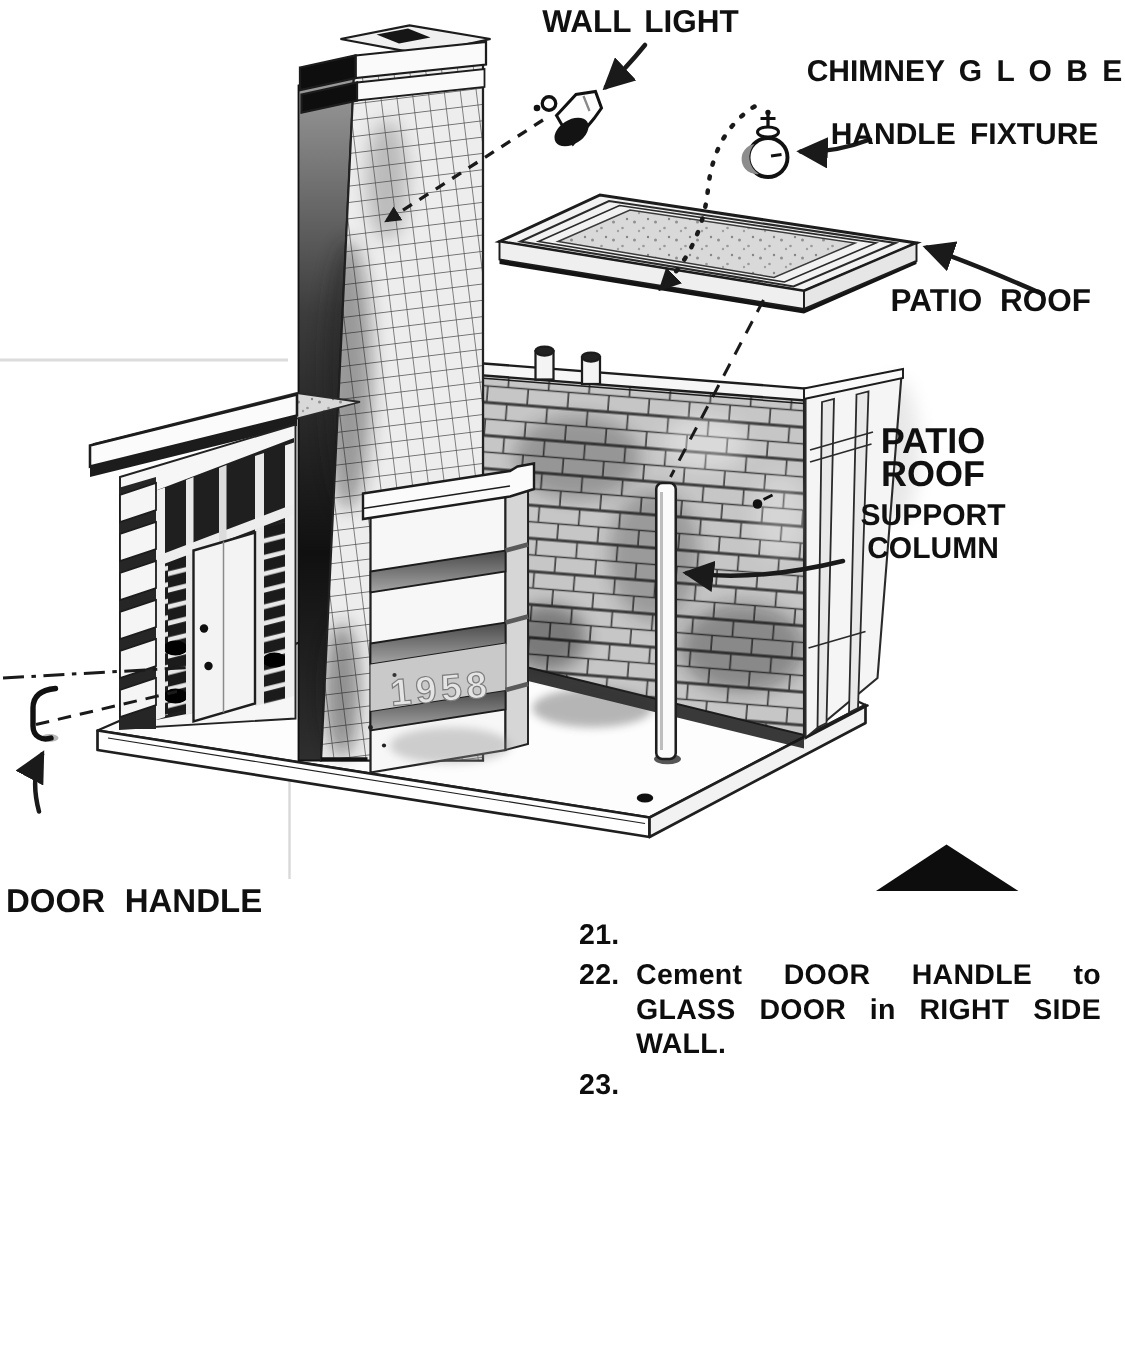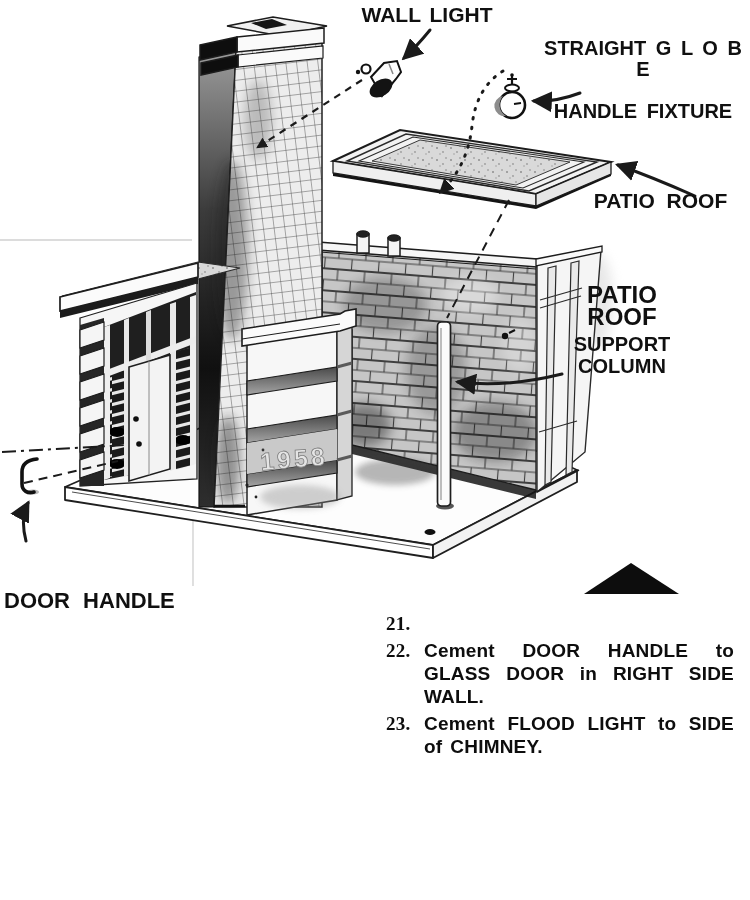--- a/index.html
+++ b/index.html
@@ -15,21 +15,21 @@
   #lbl-globe{left:536px;top:38px;width:214px;font-size:20px;line-height:21px;word-spacing:4px;}
   #lbl-patioroof{left:583px;top:190px;width:155px;font-size:21px;word-spacing:6px;}
   #lbl-support1{left:560px;top:284px;width:124px;font-size:24px;line-height:22px;text-align:center;}
   #lbl-support2{left:560px;top:333px;width:124px;font-size:20px;line-height:22px;}
   #lbl-doorhandle{left:4px;top:541px;width:200px;font-size:22px;text-align:left;word-spacing:7px;margin-top:48px;}
   #instructions{
     position:absolute;left:386px;top:612px;width:348px;color:#0d0d0d;
     font-size:19px;font-weight:bold;line-height:23px;letter-spacing:.2px;word-spacing:2.5px;
   }
   .step{display:flex;margin-bottom:4px;}
-  .step .num{width:38px;flex:0 0 38px;font-family:Liberation Serif, serif;}
+  .step .num{width:38px;flex:0 0 38px;}
   .step .txt{flex:1;text-align:justify;}
   svg{position:absolute;left:0;top:0;}
 </style>
 </head>
 <body>
 
 <svg width="750" height="900" viewBox="0 0 750 900">
   <defs>
     <pattern id="tile" width="10.6" height="10.8" patternUnits="userSpaceOnUse" patternTransform="rotate(-7)">
       <rect width="10.6" height="10.8" fill="#ededed"></rect>
@@ -261,34 +261,33 @@
 
   <g>
     <ellipse cx="33" cy="492" rx="6" ry="2.6" fill="#9a9a9a" opacity="0.7"></ellipse>
     <path d="M 37,459 C 26,460 22,465 22,472 L 22,484 C 22,491 28,494 34,492" fill="none" stroke="#111" stroke-width="3.6" stroke-linecap="round"></path>
   </g>
 
   <polygon points="584,594 631,563 679,594" fill="#0d0d0d"></polygon>
 </svg>
 
 <div class="lbl" id="lbl-flood">WALL LIGHT</div>
-<div class="lbl" id="lbl-globe"><span>STRAIGHT  G L O B E</span><br>
+<div class="lbl" id="lbl-globe"><span>CHIMNEY  G L O B E</span><br>
   <span>HANDLE  FIXTURE</span></div>
 <div class="lbl" id="lbl-patioroof">PATIO  ROOF</div>
 <div class="lbl" id="lbl-support1">PATIO
 ROOF</div>
 <div class="lbl" id="lbl-support2">SUPPORT
 COLUMN</div>
 <div class="lbl" id="lbl-doorhandle">DOOR  HANDLE</div>
 
 <div id="instructions">
   <div class="step">
     <span class="num">21.</span>
   </div>
   <div class="step">
     <span class="num">22.</span>
     <span class="txt">Cement DOOR HANDLE to GLASS DOOR in RIGHT SIDE WALL.</span>
   </div>
   <div class="step">
     <span class="num">23.</span>
-    <span class="txt">Cement FLOOD LIGHT to SIDE of CHIMNEY.</span>
   </div>
 </div>
 
 </body></html>

